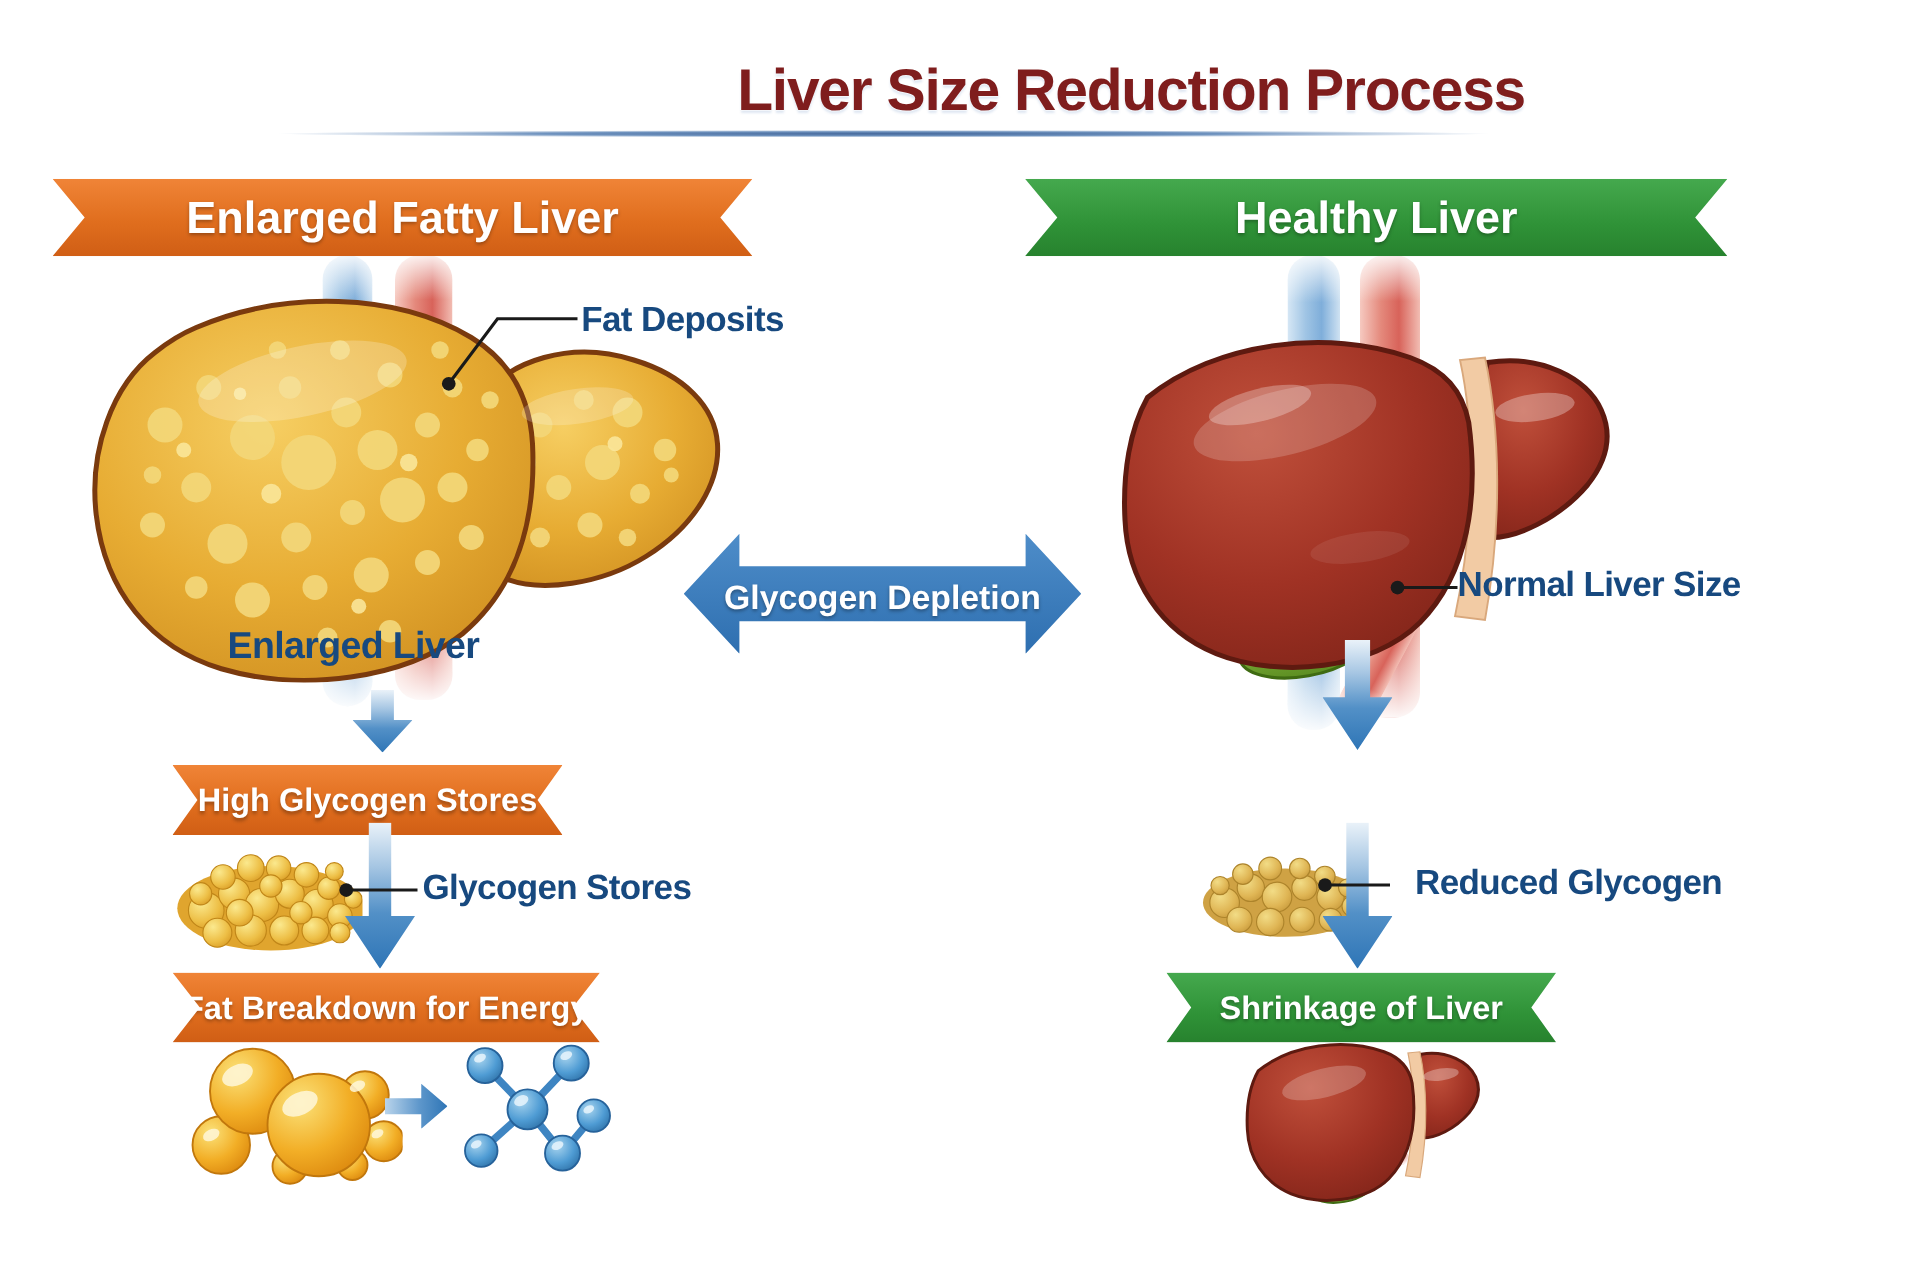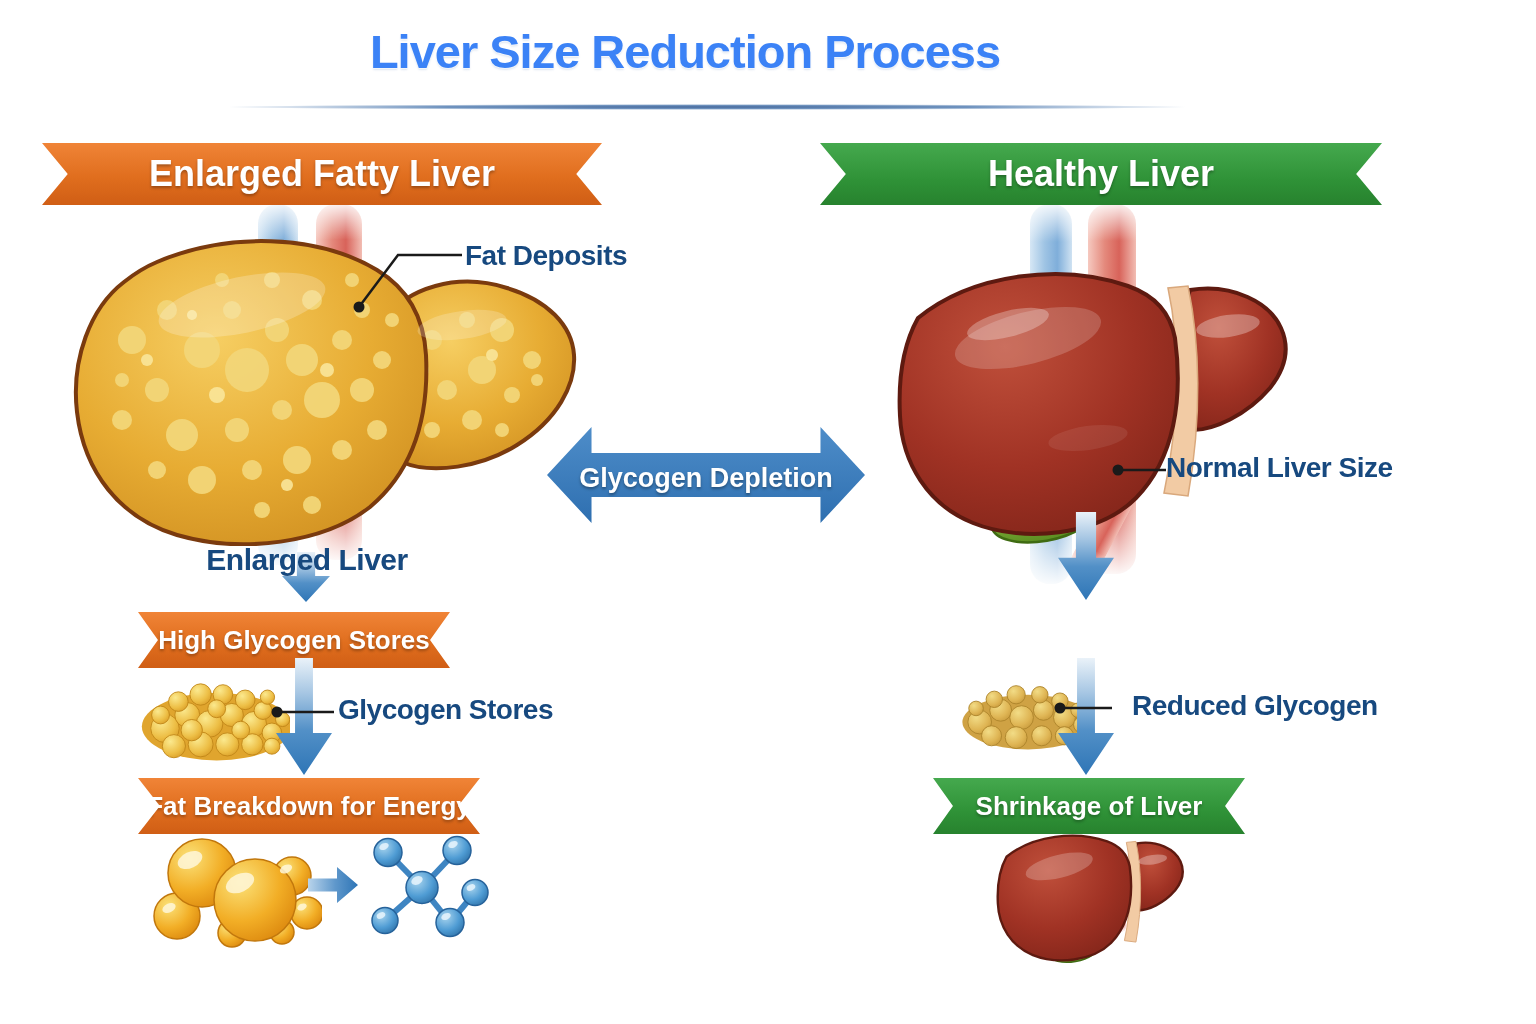--- a/index.html
+++ b/index.html
@@ -3,22 +3,22 @@
 <meta charset="utf-8">
 <style>
   html,body{margin:0;padding:0;background:#fff;}
   #canvas{
     position:relative;width:1536px;height:1024px;background:#ffffff;overflow:hidden;
     font-family:"Liberation Sans", sans-serif;
   }
   .abs{position:absolute;}
   
   #main-title{
-    left:150px;top:24px;width:1070px;text-align:center;
-    font-size:47px;font-weight:bold;letter-spacing:-1px;color:#3b82f6;
+    left:150px;top:44px;width:1070px;text-align:right;
+    font-size:47px;font-weight:bold;letter-spacing:-1px;color:#7f1d1d;
     text-shadow:0 1px 0 rgba(255,255,255,.6), 0 2px 2px rgba(43,94,168,.15);
     z-index:5;
   }
   #title-underline{
     left:212px;top:104px;width:990px;height:6px;border-radius:3px;
     background:radial-gradient(50% 50% at 50% 50%, #46699C 0%, #6E92BE 55%, rgba(110,146,190,0) 98%);
     z-index:5;
   }
   
   .ribbon{
@@ -198,21 +198,21 @@
     <line x1="8" y1="8" x2="56" y2="8" stroke="#1A1A1A" stroke-width="2.5"></line>
     <circle cx="8" cy="8" r="5.5" fill="#1A1A1A"></circle>
   </svg>
   <div class="abs callout" style="left:1166px;top:452px;">Normal Liver Size</div>
 
   <div class="abs" id="pathway-arrow" style="left:547px;top:427px;width:318px;height:96px;">
     <span>Glycogen Depletion</span>
     <span>Pathway</span>
   </div>
 
-  <div class="abs callout" style="left:182px;top:543px;width:250px;text-align:center;font-size:30px;">Enlarged Liver</div>
+  <div class="abs callout" style="left:182px;top:500px;width:250px;text-align:left;font-size:30px;">Enlarged Liver</div>
 
   <div class="abs blue-arrow arrow-down-short" style="left:282px;top:552px;width:48px;height:50px;"></div>
 
   <div class="abs ribbon ribbon-sm ribbon-orange" style="left:138px;top:612px;width:312px;">
     <span>High Glycogen Stores</span>
   </div>
 
   <div class="abs blue-arrow arrow-down-long" style="left:276px;top:658px;width:56px;height:117px;"></div>
 
   <svg class="abs art" style="left:138px;top:666px;z-index:3;" width="152" height="98" viewBox="0 0 170 110">

